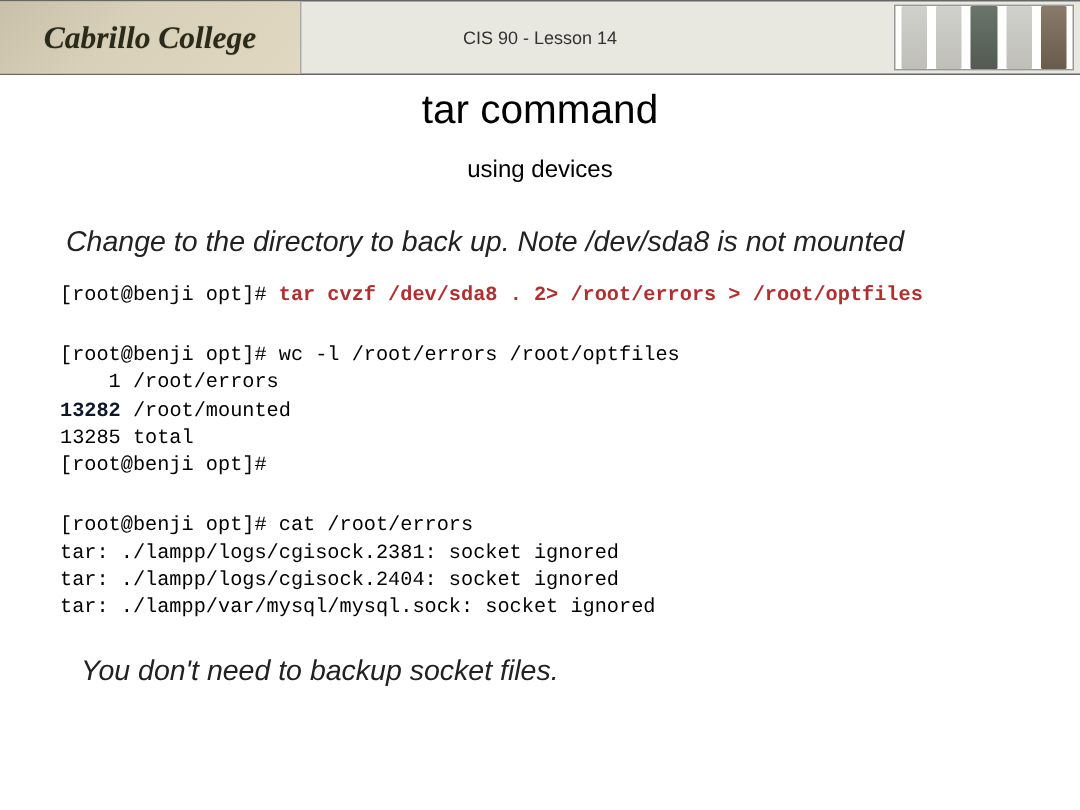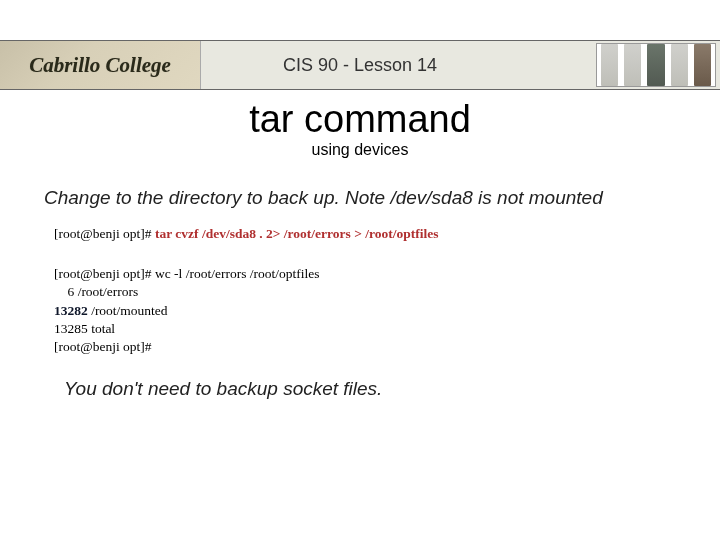--- a/index.html
+++ b/index.html
@@ -10,21 +10,20 @@
     font-family: Verdana, Geneva, sans-serif;
     background: #ffffff;
     overflow: hidden;
   }
   .header {
     position: relative;
     height: 48px;
     background: #e8e8e0;
     border-top: 1px solid #666;
     border-bottom: 1px solid #666;
-    margin-top: 40px;
   }
   .logo-area {
     position: absolute;
     left: 0;
     top: 0;
     bottom: 0;
     width: 200px;
     background: linear-gradient(135deg, #c8c0a8 0%, #d8d0b8 40%, #e0d8c0 100%);
     display: flex;
     align-items: center;
@@ -41,21 +40,21 @@
   }
   .header-title {
     position: absolute;
     left: 0;
     right: 0;
     top: 0;
     bottom: 0;
     display: flex;
     align-items: center;
     justify-content: center;
-    font-size: 18px;
+    font-size: 12px;
     color: #333;
     pointer-events: none;
   }
   .columns {
     position: absolute;
     right: 4px;
     top: 2px;
     bottom: 2px;
     width: 110px;
     background: #fff;
@@ -74,43 +73,43 @@
     background: linear-gradient(180deg, #6a756a 0%, #525a52 100%);
   }
   .col.figure {
     background: linear-gradient(180deg, #8a7a6a 0%, #6a5a4a 100%);
   }
   .content {
     padding: 0 22px;
   }
   .title1 {
     text-align: center;
-    font-size: 38px;
+    font-size: 27px;
     margin: 8px 0 0 0;
     font-weight: normal;
     color: #000;
   }
   .subtitle {
     text-align: center;
     font-size: 16px;
-    margin: 0 0 28px 0;
+    margin: 16px 0 28px 0;
     color: #000;
   }
   .note {
     font-style: italic;
     font-size: 19px;
     color: #222;
     margin: 2px 22px 16px 22px;
   }
   .term {
-    font-family: Liberation Serif, serif;
+    font-family: Liberation Mono, monospace;
     font-size: 13.5px;
     line-height: 1.35;
     white-space: pre;
-    margin: 0 0 22px 32px;
+    margin: 0 0 22px 18px;
     color: #000;
   }
   .cmd   { font-weight: bold; color: #b03030; }
   .hi    { font-weight: bold; color: #0f172a; }
 </style>
 </head>
 <body>
 
 <div class="header">
   <div class="logo-area">
@@ -129,24 +128,28 @@
 <div class="content">
 
   <h1 class="title1">tar command</h1>
   <div class="subtitle">using devices</div>
 
   <div class="note">Change to the directory to back up.  Note /dev/sda8 is not mounted</div>
 
   <div class="term"><span>[root@benji opt]# </span><span class="cmd">tar cvzf /dev/sda8 . 2&gt; /root/errors &gt; /root/optfiles</span></div>
 
   <div class="term"><span>[root@benji opt]# wc -l /root/errors /root/optfiles</span>
-<span>    6 /root/errors</span>
+<span>    1 /root/errors</span>
 <span class="hi">13282</span><span> /root/mounted</span>
 <span>13285 total</span>
 <span>[root@benji opt]#</span></div>
 
+  <div class="term"><span>[root@benji opt]# cat /root/errors</span>
+<span>tar: ./lampp/logs/cgisock.2381: socket ignored</span>
+<span>tar: ./lampp/logs/cgisock.2404: socket ignored</span>
+<span>tar: ./lampp/var/mysql/mysql.sock: socket ignored</span></div>
 
-  <div class="note" style="margin-left:42px; margin-right:auto; max-width:360px;">
+  <div class="note" style="margin-left:32px; margin-right:auto; max-width:360px;">
     <span>You don't need to backup socket files.</span><br>
     <br>
   </div>
 
 </div>
 
 </body></html>

